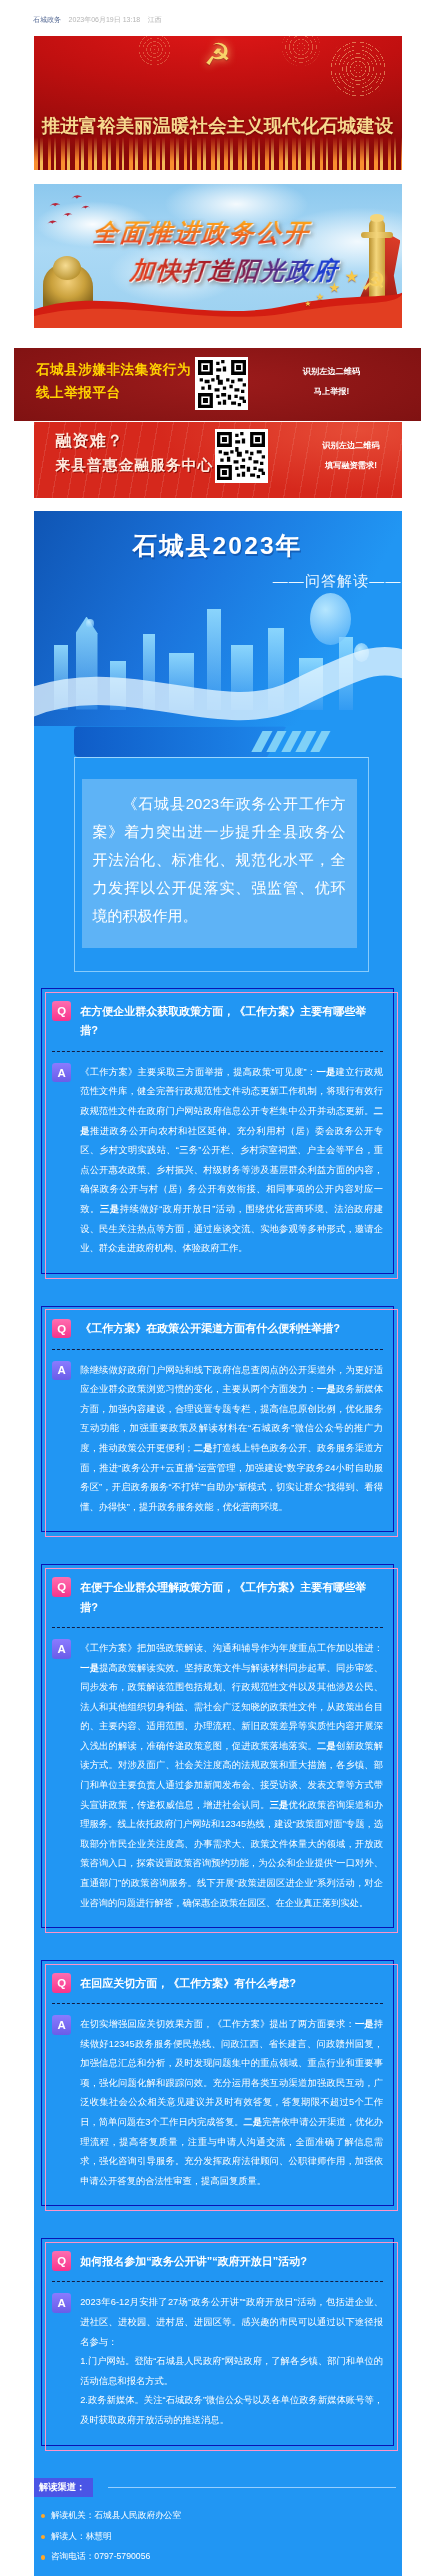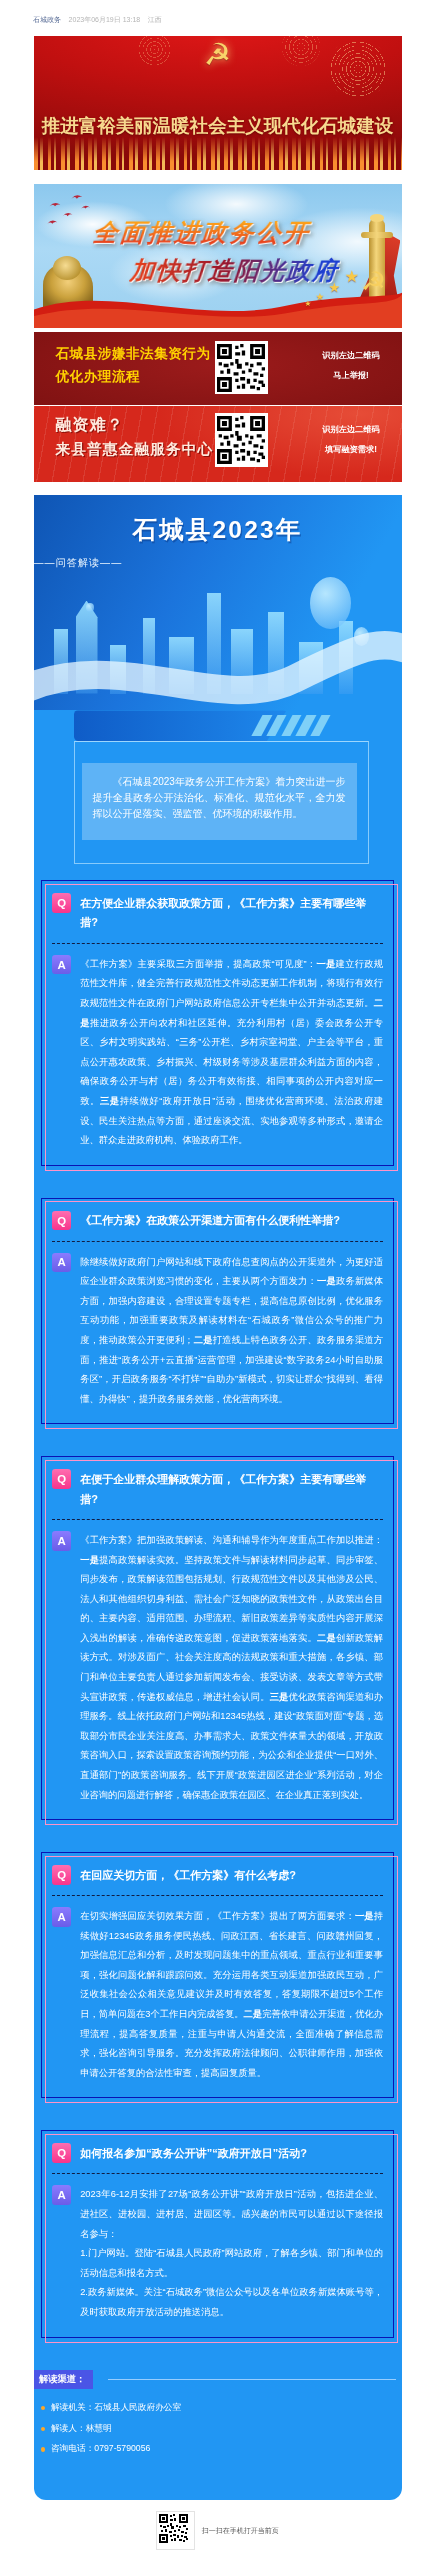--- a/index.html
+++ b/index.html
@@ -63,22 +63,22 @@
     background:#f4d67c;}
   .flag2{position:absolute;right:1.1px;bottom:15.2px;width:47px;height:82px;
     background:linear-gradient(200deg,#e33018,#a81205 70%);
     clip-path:polygon(62% 0,100% 12%,86% 55%,100% 100%,30% 86%,0 100%,40% 48%);opacity:.92;}
   .ribbon2{position:absolute;left:0;bottom:0;width:368px;height:52px;}
   .b2-star{position:absolute;color:#f7c948;text-shadow:0 0.5px 1.1px rgba(120,30,0,.5);}
   .emblem2{position:absolute;right:15.2px;top:82px;font-size:27px;color:#f7cf5e;
     text-shadow:0 0 5.4px rgba(255,220,120,.8);transform:rotate(8deg);}
 
   
-  .banner3{margin-top:4px;height:73px;
-    background:radial-gradient(130% 170% at 50% 45%, #9c1b1b 0%, #7d1111 55%, #5c0a0a 100%);}
+  .banner3{margin-top:20px;height:73px;
+    background:radial-gradient(130% 170% at 50% 45%, #9c1b1b 0%, #7d1111 55%, #5c0a0a 100%);padding-left:39px;}
   .b3-line{position:absolute;left:22px;font-size:13.6px;font-weight:800;color:#ffd200;letter-spacing:0.5px;}
   .b3-line1{top:13px;} .b3-line2{top:36px;}
   .b34-tip{position:absolute;left:271px;width:93px;text-align:center;color:#fff;
     font-size:8.2px;font-weight:700;}
   .tip-a{top:18.5px;} .tip-b{top:38px;}
 
   
   .banner4{margin-top:1.1px;height:76px;background:#d6281c;}
   .banner4::before{content:"";position:absolute;inset:0;background:
     radial-gradient(90% 140% at 88% 10%, rgba(255,130,95,.4), transparent 60%),
@@ -93,21 +93,21 @@
 
   
   .blue{width:368px;margin:13px auto 0;background:#2196f3;padding-bottom:36px;border-radius:12px;}
 
   .hero{position:relative;height:215px;overflow:hidden;
     background:linear-gradient(118deg,#0f55b4 0%,#1b74dc 40%,#2196f3 78%);}
   .hero-t{position:relative;z-index:3;text-align:center;color:#fff;font-weight:900;
     letter-spacing:2.2px;text-shadow:1.1px 1.6px 0 rgba(10,60,140,.5);}
   .hero-t1{padding-top:18.5px;font-size:24.5px;}
   .hero-t2{margin-top:6.5px;font-size:24.5px;}
-  .hero-sub{position:relative;z-index:3;text-align:left;margin-top:9.8px;font-size:10px;
+  .hero-sub{position:relative;z-index:3;text-align:right;margin-top:9.8px;font-size:15px;
     color:#eef8ff;letter-spacing:1.1px;}
   .city{position:absolute;left:0;right:0;bottom:16.3px;height:109px;z-index:1;}
   .tw{position:absolute;bottom:0;background:linear-gradient(180deg, rgba(150,222,255,.9), rgba(70,160,242,.45));}
   .tw:nth-of-type(1){left:20.7px;width:14px;height:65px;}
   .tw:nth-of-type(2){left:42px;width:22px;height:93px;clip-path:polygon(50% 0,100% 18%,100% 100%,0 100%,0 18%);}
   .tw:nth-of-type(3){left:76px;width:16.3px;height:49px;}
   .tw:nth-of-type(4){left:109px;width:12px;height:76px;}
   .tw:nth-of-type(5){left:135px;width:25px;height:57px;}
   .tw:nth-of-type(6){left:173px;width:14px;height:101px;}
   .tw:nth-of-type(7){left:197px;width:22px;height:65px;}
@@ -124,21 +124,21 @@
   .techbar-main{position:absolute;left:0;top:0;width:213px;height:30.5px;
     background:linear-gradient(90deg,#0f5cc7,#1e88ec);
     clip-path:polygon(0 0,100% 0,calc(100% - 19.6px) 100%,0 100%);border-radius:4.4px;}
   .techbar-ext{position:absolute;right:3.3px;top:4.9px;width:96px;height:20.7px;
     transform:skewX(-28deg);display:flex;gap:5.4px;align-items:center;padding:0 5.4px;}
   .slash{width:9.3px;height:20.7px;background:#7fd0f7;}
 
   .intro-panel{margin-left:40px;width:293px;border:0.5px solid rgba(170,222,255,.75);
     border-top:1.1px solid rgba(170,222,255,.9);padding:20.7px 0 23px;}
   .intro-box{position:relative;margin-left:7px;width:253px;background:rgba(255,255,255,.28);
-    padding:11px 11px 18.5px;color:#fff;font-size:10px;line-height:16px;text-align:justify;text-indent:2em;}
+    padding:11px 11px 18.5px;color:#fff;font-size:15px;line-height:28px;text-align:justify;text-indent:2em;}
 
   
   .qa{margin:32px 7.6px;border:1.6px solid #0a14b4;position:relative;padding:12px 9.8px 14px;background:#2196f3;}
   .qa-first{margin-top:16.3px;}
   .qa::after{content:"";position:absolute;top:2.7px;left:2.7px;right:-4.9px;bottom:-6px;
     border:1.6px solid #ff93c8;pointer-events:none;}
   .q-row,.a-row{display:flex;gap:8.7px;align-items:flex-start;}
   .badge{width:19.6px;height:19.6px;flex:0 0 19.6px;border-radius:3.3px;color:#fff;font-weight:800;font-size:11.4px;
     display:flex;align-items:center;justify-content:center;}
   .q-badge{background:linear-gradient(180deg,#ff6eb0,#f7348b);}
@@ -218,21 +218,21 @@
   </svg>
   <span class="b2-star" style="left:271px;top:115px;font-size:7.6px">★</span>
   <span class="b2-star" style="left:282px;top:107px;font-size:9.8px">★</span>
   <span class="b2-star" style="left:295px;top:96px;font-size:13px">★</span>
   <span class="b2-star" style="left:311px;top:83px;font-size:16.3px">★</span>
   <span class="emblem2">☭</span>
 </div>
 
 <div class="banner banner3">
   <div class="b3-line b3-line1">石城县涉嫌非法集资行为</div>
-  <div class="b3-line b3-line2">优化办理流程</div>
+  <div class="b3-line b3-line2">线上举报平台</div>
   <div class="qr-box qr-3">
     <svg viewBox="0 0 29 29">
         <use href="#qr-sym"></use>
       </svg>
   </div>
   <div class="b34-tip tip-a">识别左边二维码</div>
   <div class="b34-tip tip-b">马上举报!</div>
 </div>
 
 <div class="banner banner4">

